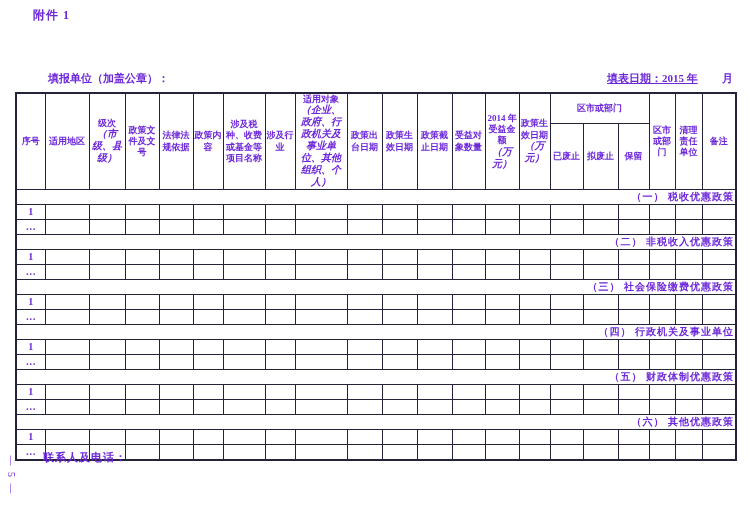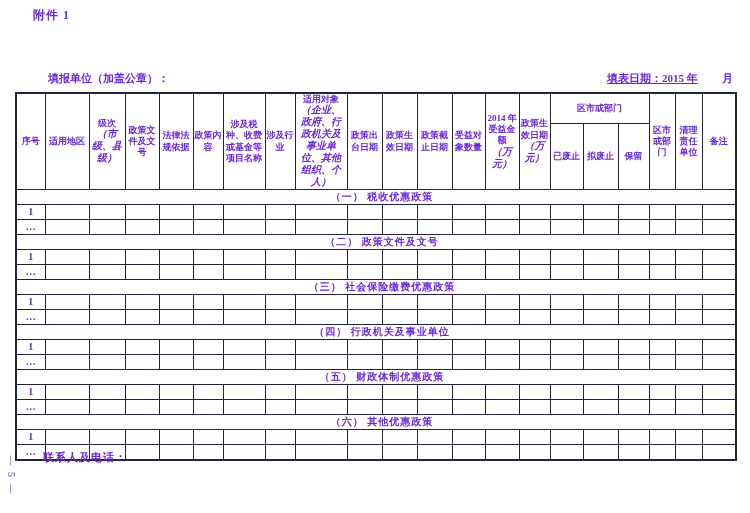--- a/index.html
+++ b/index.html
@@ -27,21 +27,21 @@
   }
   .form th, .form td {
     border:1px solid #23233a; padding:0 1px;
     text-align:center; vertical-align:middle; overflow:hidden;
   }
   .form thead th { font-size:9px; line-height:1.25; font-weight:bold; }
   .form thead tr.group-row { height:26px; }
   .form thead tr.sub-row   { height:57px; }
   .h-sub { display:block; font-style:italic; font-size:10px; line-height:1.2;font-family:Liberation Mono, monospace; }
   .form tbody tr { height:15px; }
-  .section-row td { text-align:center; padding-left:13px; font-size:10px; letter-spacing:1px; white-space:nowrap; }
+  .section-row td { text-align:right; padding-left:13px; font-size:10px; letter-spacing:1px; white-space:nowrap; }
   .data-row td { font-size:10px; line-height:1; }
   .contact { position:absolute; left:30px; top:450px; font-size:11px; letter-spacing:1px;padding-left:13px; }
   .page-num-wrap { position:absolute; left:-11px; top:470px; width:44px; text-align:center; transform:rotate(90deg); font-size:10px; font-weight:normal; letter-spacing:2px; white-space:nowrap; }
 </style>
 </head>
 <body>
 
 <div class="page">
 
   <div class="attachment">附件 1</div>
@@ -151,21 +151,21 @@
           <td></td>
           <td></td>
           <td></td>
           <td></td>
           <td></td>
           <td></td>
           <td></td>
         </tr>
 
       <tr class="section-row">
-          <td colspan="21">（二） 政策文件及文号</td>
+          <td colspan="21">（二） 非税收入优惠政策</td>
         </tr>
       <tr class="data-row">
           <td>1</td>
           <td></td>
           <td></td>
           <td></td>
           <td></td>
           <td></td>
           <td></td>
           <td></td>

